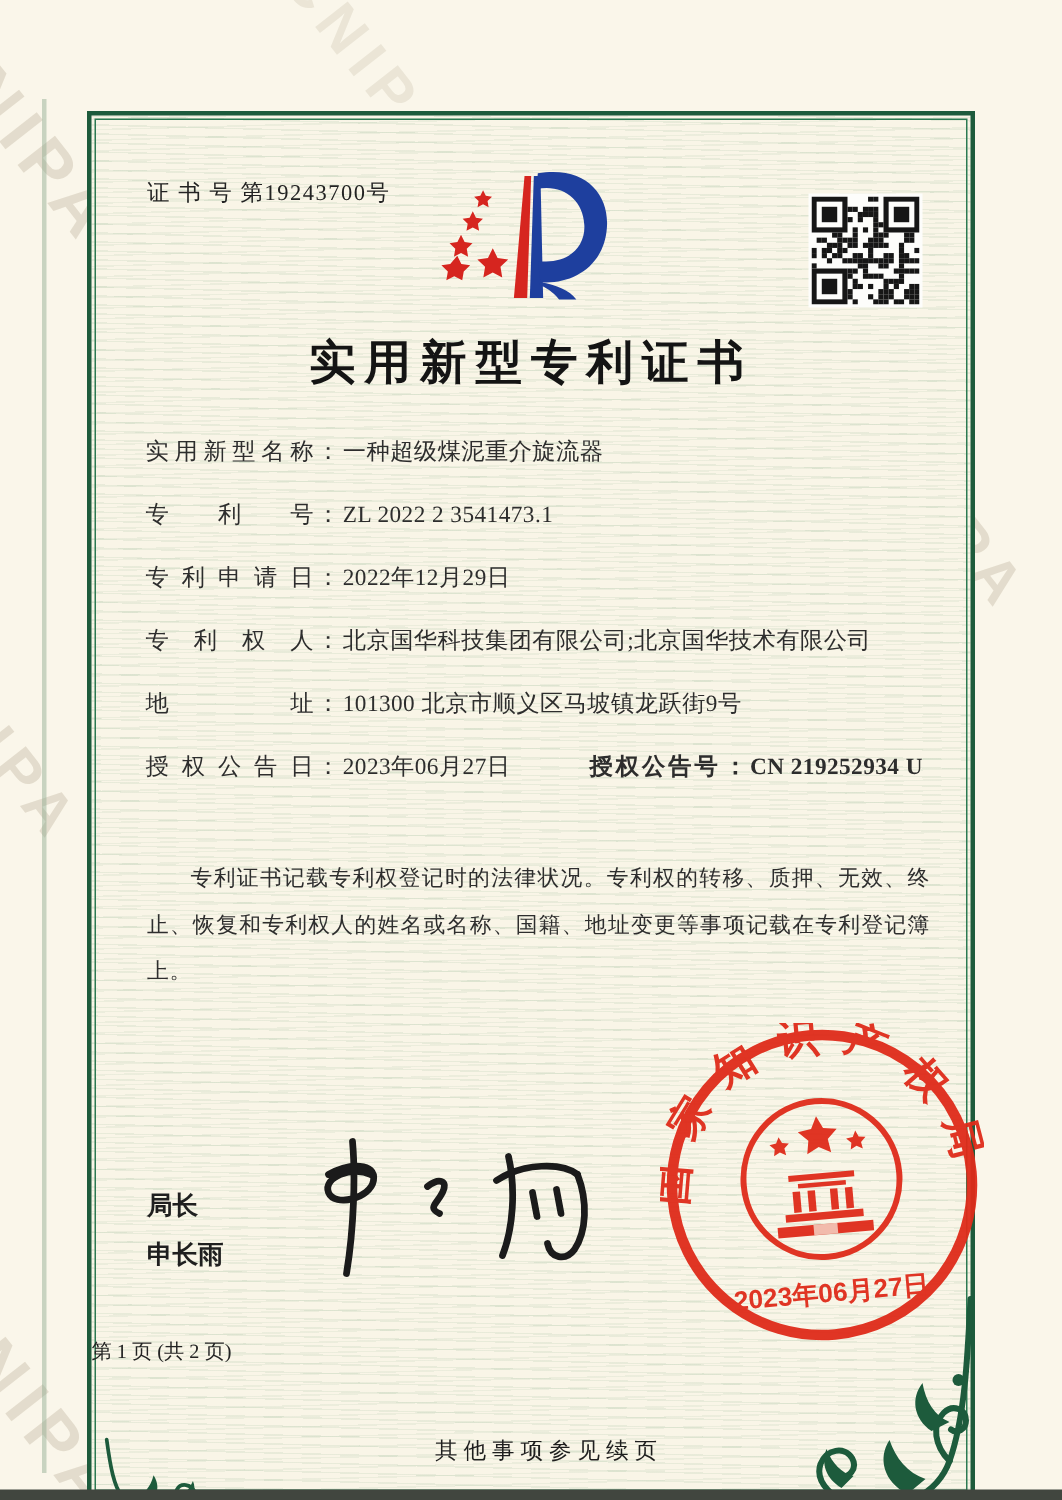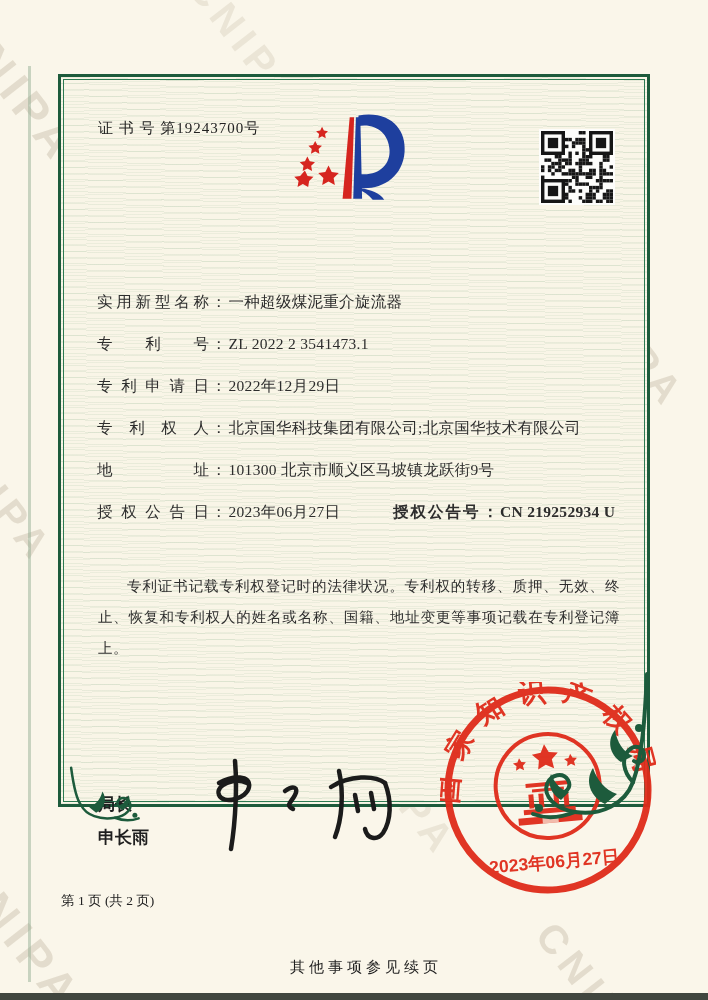--- a/index.html
+++ b/index.html
@@ -18,21 +18,21 @@
     transform:rotate(52deg);transform-origin:left top;
     white-space:nowrap;pointer-events:none;user-select:none;
   }
   .wm.big{font-size:46px;}
   .wm.dim{color:rgba(168,156,130,0.18);}
   
   .scan-strip{position:absolute;left:28px;top:66px;width:3px;height:916px;background:rgba(140,168,142,0.45);}
   .scan-bottom{position:absolute;left:0;bottom:0;width:708px;height:7px;background:#41463f;}
   
   .frame{
-    position:absolute;left:58px;top:74px;width:592px;height:733px;
+    position:absolute;left:58px;top:74px;width:592px;height:925px;
     box-sizing:border-box;border:3px solid #1d5b3c;
     background:
       repeating-linear-gradient(1.5deg, rgba(120,165,125,0.13) 0 1px, rgba(0,0,0,0) 1px 6px),
       repeating-linear-gradient(-1.5deg, rgba(120,165,125,0.10) 0 1px, rgba(0,0,0,0) 1px 7px),
       #f9f5e7;
   }
   .frame-inner{
     position:absolute;left:2px;top:2px;right:2px;bottom:2px;
     border:1px solid #2c7a52;pointer-events:none;
   }
@@ -251,20 +251,21 @@
         <rect x="41.14285714285714" y="68.57142857142857" width="3.4285714285714284" height="3.4285714285714284" fill="#161616"></rect>
         <rect x="44.57142857142857" y="68.57142857142857" width="3.4285714285714284" height="3.4285714285714284" fill="#161616"></rect>
         <rect x="48" y="68.57142857142857" width="3.4285714285714284" height="3.4285714285714284" fill="#161616"></rect>
         <rect x="54.857142857142854" y="68.57142857142857" width="3.4285714285714284" height="3.4285714285714284" fill="#161616"></rect>
         <rect x="58.285714285714285" y="68.57142857142857" width="3.4285714285714284" height="3.4285714285714284" fill="#161616"></rect>
         <rect x="65.14285714285714" y="68.57142857142857" width="3.4285714285714284" height="3.4285714285714284" fill="#161616"></rect>
         <rect x="68.57142857142857" y="68.57142857142857" width="3.4285714285714284" height="3.4285714285714284" fill="#161616"></rect>
       </svg>
   </div>
 
+  <div class="title">实用新型专利证书</div>
 
   <div class="fields">
     <div class="frow">
       <span class="flabel">实用新型名称</span><span class="fsep">：</span><span class="fvalue">一种超级煤泥重介旋流器</span>
     </div>
     <div class="frow">
       <span class="flabel">专 利 号</span><span class="fsep">：</span><span class="fvalue">ZL 2022 2 3541473.1</span>
     </div>
     <div class="frow">
       <span class="flabel">专利申请日</span><span class="fsep">：</span><span class="fvalue">2022年12月29日</span>

